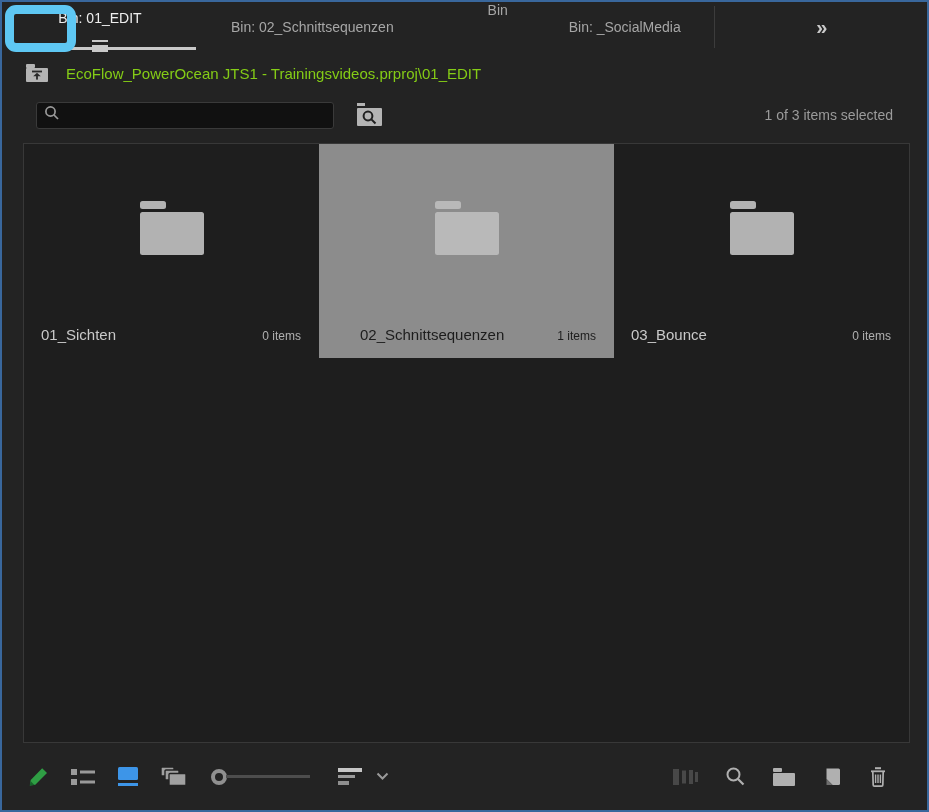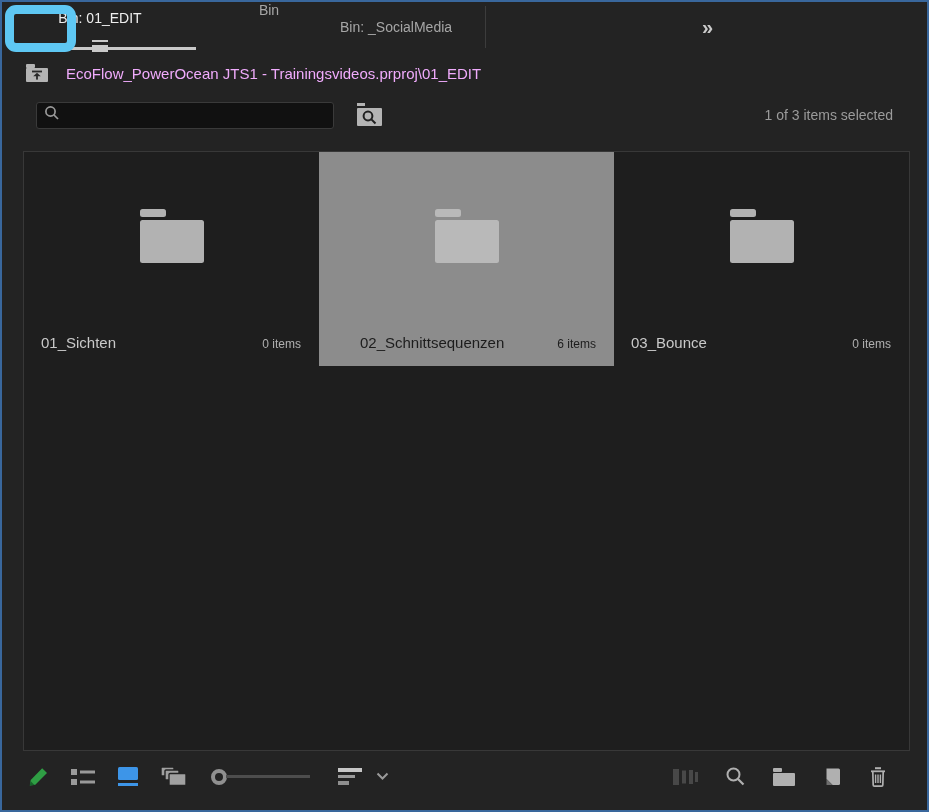--- a/index.html
+++ b/index.html
@@ -18,29 +18,29 @@
   .tab-pad{padding:0 33px;justify-content:center;}
   .tab-trunc{width:76px;overflow:hidden;padding-left:33px;}
   .hamburger{width:16px;display:flex;flex-direction:column;gap:3px;}
   .hamburger span{display:block;height:2px;background:#c9c9c9;}
   .tab-divider{width:1px;background:#3c3c3c;margin:4px 0;}
   .overflow-btn{flex:1;display:flex;align-items:center;justify-content:center;color:#c9c9c9;font-size:20px;font-weight:bold;letter-spacing:-2px;}
   
   .annotation{position:absolute;left:3px;top:3px;width:53px;height:29px;border:9px solid #5ec7f3;border-radius:11px;z-index:20;pointer-events:none;}
   
   .breadcrumb-row{position:absolute;top:50px;left:0;right:0;height:42px;display:flex;align-items:center;padding-left:23px;gap:15px;}
-  .breadcrumb-text{color:#f0abfc;font-size:15px;}
+  .breadcrumb-text{color:#84cc16;font-size:15px;}
   
   .search-row{position:absolute;top:92px;left:0;right:0;height:42px;display:flex;align-items:center;padding:0 34px;}
   .search-box{width:298px;height:27px;box-sizing:border-box;background:#111111;border:1px solid #3a3a3a;border-radius:3px;display:flex;align-items:center;padding:0 7px;gap:6px;}
   .search-box input{background:transparent;border:none;outline:none;color:#dddddd;flex:1;font-size:13px;font-family:inherit;}
   .searchbin-btn{margin-left:22px;display:flex;align-items:center;}
   .status-text{margin-left:auto;color:#9b9b9b;font-size:14px;}
   
-  .content{position:absolute;top:149px;left:21px;width:887px;height:600px;box-sizing:border-box;background:#1e1e1e;border:1px solid #383838;}
+  .content{position:absolute;top:141px;left:21px;width:887px;height:600px;box-sizing:border-box;background:#1e1e1e;border:1px solid #383838;}
   .tile-row{display:grid;grid-template-columns:repeat(3,1fr);}
   .tile{position:relative;height:214px;}
   .tile.selected{background:#8c8c8c;}
   .tile-folder{position:absolute;top:57px;left:50%;transform:translateX(-50%);}
   .folder-fill{fill:#b2b2b2;}
   .tile.selected .folder-fill{fill:#b9b9b9;}
   .tile-label{position:absolute;left:17px;right:18px;bottom:15px;display:flex;justify-content:space-between;align-items:baseline;}
   .tile-name{color:#c9c9c9;font-size:15px;}
   .tile-count{color:#b0b0b0;font-size:12px;}
   .tile.selected .tile-name,.tile.selected .tile-count{color:#1d1d1d;margin-left:24px;}
@@ -68,20 +68,23 @@
   <div class="tabbar">
     <div class="tab tab-first active">
       <span>Bin: 01_EDIT</span>
       <span class="hamburger">
           <span></span>
           <span></span>
           <span></span>
         </span>
       <span class="underline"></span>
     </div>
+    <div class="tab tab-pad">
+      <span>Bin: 02_Schnittsequenzen</span>
+    </div>
     <div class="tab tab-trunc">
       <span>Bin</span>
     </div>
     <div class="tab tab-pad">
       <span>Bin: _SocialMedia</span>
     </div>
     <div class="tab-divider"></div>
     <div class="overflow-btn">»</div>
   </div>
 
@@ -139,21 +142,21 @@
 
       <div class="tile selected">
         <span class="tile-folder">
           <svg width="66" height="55" viewBox="0 0 66 55">
             <rect class="folder-fill" x="1" y="0" width="26" height="8" rx="2.5"></rect>
             <rect class="folder-fill" x="1" y="11" width="64" height="43" rx="2.5"></rect>
           </svg>
         </span>
         <div class="tile-label">
           <span class="tile-name">02_Schnittsequenzen</span>
-          <span class="tile-count">6 items</span>
+          <span class="tile-count">1 items</span>
         </div>
       </div>
 
       <div class="tile">
         <span class="tile-folder">
           <svg width="66" height="55" viewBox="0 0 66 55">
             <rect class="folder-fill" x="1" y="0" width="26" height="8" rx="2.5"></rect>
             <rect class="folder-fill" x="1" y="11" width="64" height="43" rx="2.5"></rect>
           </svg>
         </span>

